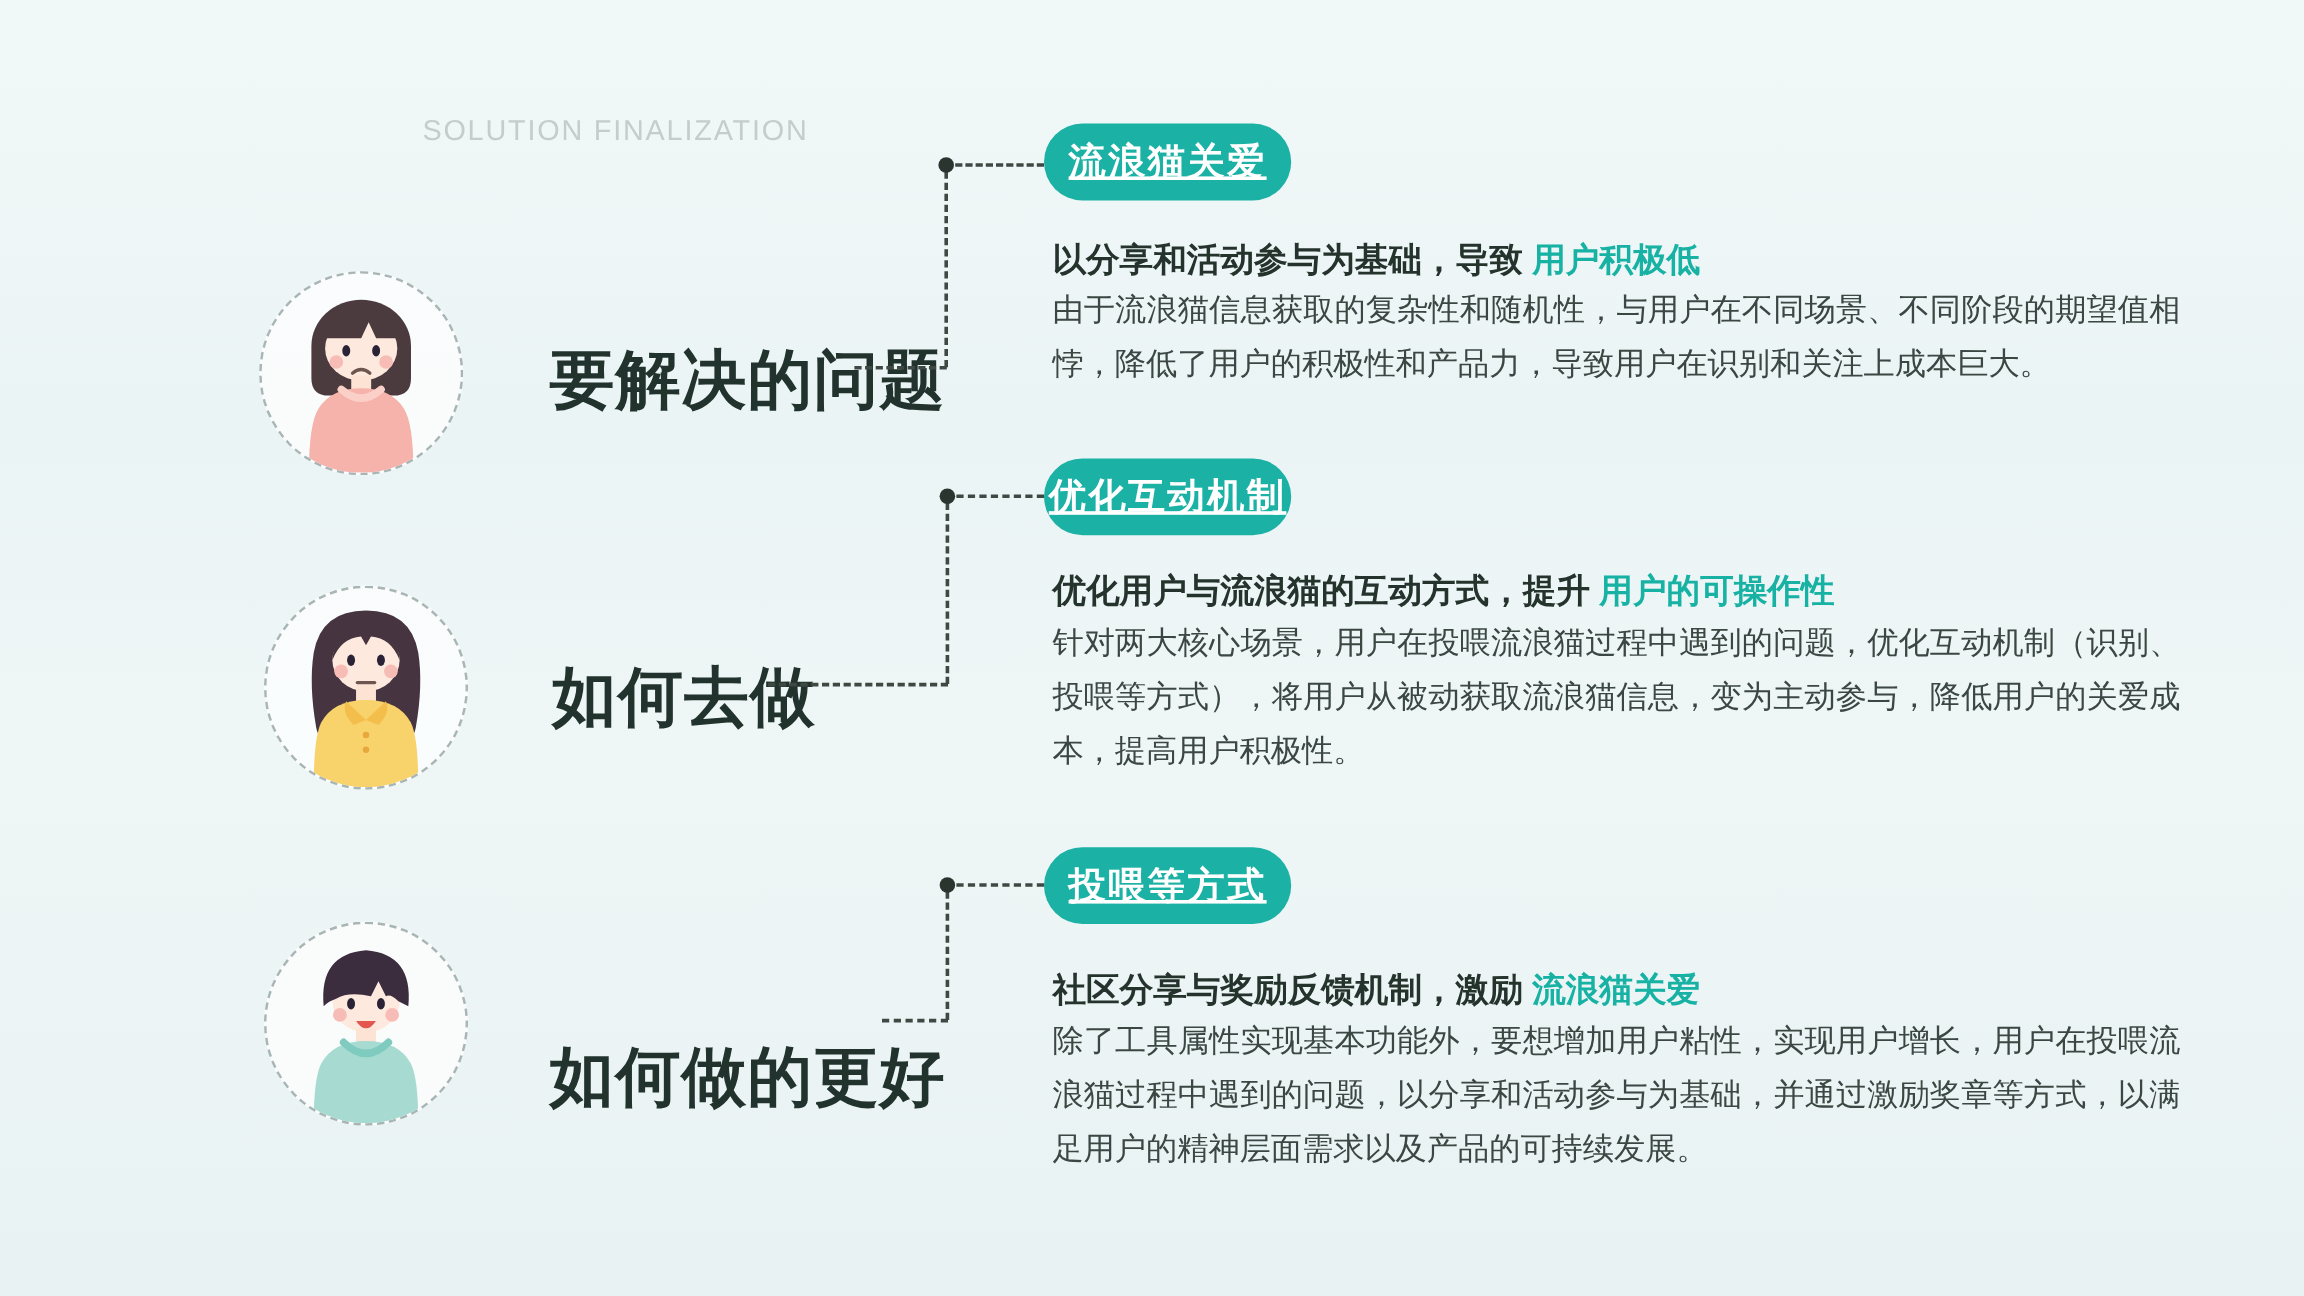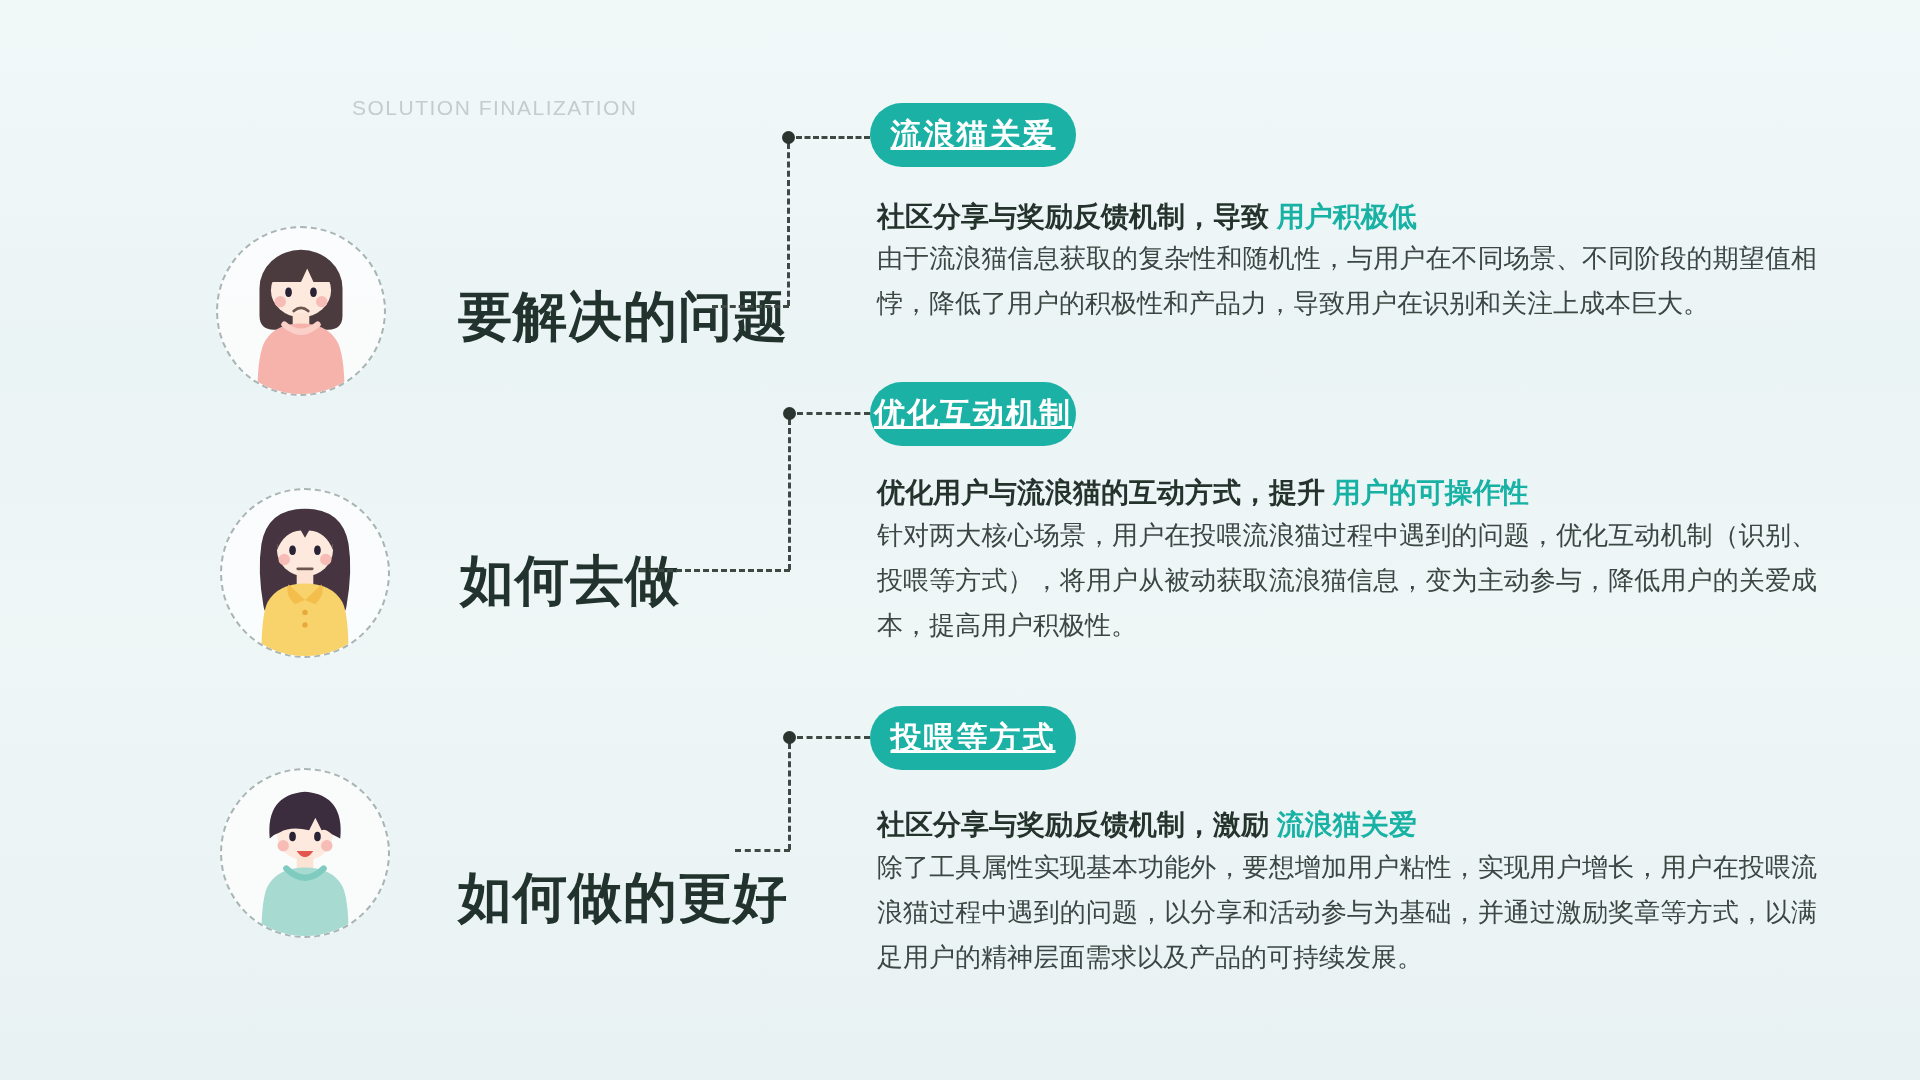--- a/index.html
+++ b/index.html
@@ -2,21 +2,21 @@
 <html><head>
 <meta charset="utf-8">
 <style>
   html,body{margin:0;padding:0;background:#dfe9ea;}
   .slide{
     position:relative;width:1920px;height:1080px;overflow:hidden;
     background:linear-gradient(180deg,#F1F8F8 0%,#EBF4F5 32%,#EEF6F6 58%,#E9F2F3 100%);
     font-family:"Liberation Sans",sans-serif;
   }
   .title-zh{position:absolute;left:102px;top:52px;font-size:52px;font-weight:900;color:#1E2B27;letter-spacing:2px;}
-  .title-en{position:absolute;left:352px;top:96px;font-size:21px;font-weight:500;color:#C4CDCC;letter-spacing:1.5px;}
+  .title-en{position:absolute;left:352px;top:96px;font-size:24px;font-weight:500;color:#C4CDCC;letter-spacing:1.5px;}
 
   .avatar{position:absolute;width:166px;height:166px;border:2px dashed #A9B5B4;border-radius:50%;
           background:rgba(255,255,255,.72);overflow:hidden;}
   .avatar svg{position:absolute;left:0;top:0;width:100%;height:100%;}
   .a1{left:216px;top:226px}.a2{left:220px;top:488px}.a3{left:220px;top:768px}
 
   .row-label{position:absolute;font-size:54px;font-weight:900;color:#22332E;letter-spacing:1px;white-space:nowrap;}
   .l1{left:458px;top:281px}.l2{left:460px;top:545px}.l3{left:458px;top:862px}
 
   .dash-h{position:absolute;height:0;border-top:3px dashed #3E4944;}
@@ -73,21 +73,21 @@
         <path d="M80,92 Q56,92 46,108 Q38,120 38,160 H122 Q122,120 114,108 Q104,92 80,92 Z" fill="#F5B3AC"></path>
         <path d="M64,93 Q80,107 96,93" stroke="#FAD0C8" stroke-width="6" fill="none" stroke-linecap="round"></path>
       </svg>
     </div>
     <div class="row-label l1">要解决的问题</div>
     <div class="dash-h ld1"></div>
     <div class="dash-v vd1"></div>
     <div class="dot dt1"></div>
     <div class="dash-h dd1"></div>
     <div class="pill p1">流浪猫关爱</div>
-    <div class="headline h1"><span>社区分享与奖励反馈机制，导致 </span><span class="hl">用户积极低</span></div>
+    <div class="headline h1"><span>以分享和活动参与为基础，导致 </span><span class="hl">用户积极低</span></div>
     <div class="body-text b1">由于流浪猫信息获取的复杂性和随机性，与用户在不同场景、不同阶段的期望值相悖，降低了用户的积极性和产品力，导致用户在识别和关注上成本巨大。</div>
   </section>
 
   <section>
     <div class="avatar a2">
       <svg viewBox="0 0 160 160" aria-hidden="true">
         <path d="M80,18 Q44,18 38,52 Q34,78 40,112 Q42,124 54,124 L106,124 Q118,124 120,112 Q126,78 122,52 Q116,18 80,18 Z" fill="#463540"></path>
         <ellipse cx="80" cy="58" rx="27" ry="25" fill="#FDE9DD"></ellipse>
         <path d="M53,58 Q54,32 80,29 Q106,32 107,58 Q100,40 84,39 L80,46 L76,39 Q60,40 53,58 Z" fill="#463540"></path>
         <ellipse cx="68" cy="58" rx="3.2" ry="4.6" fill="#2A2336"></ellipse>

